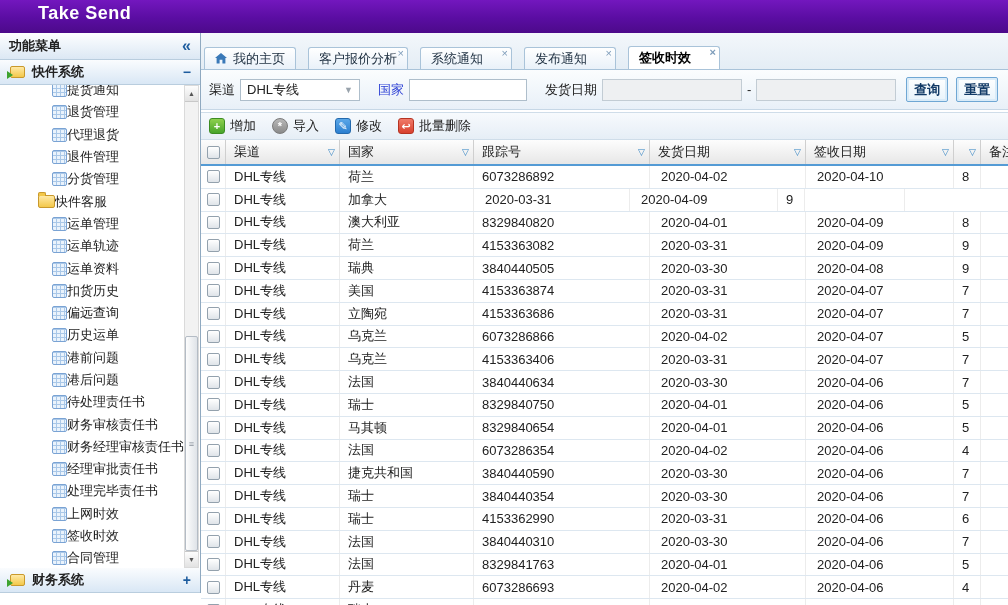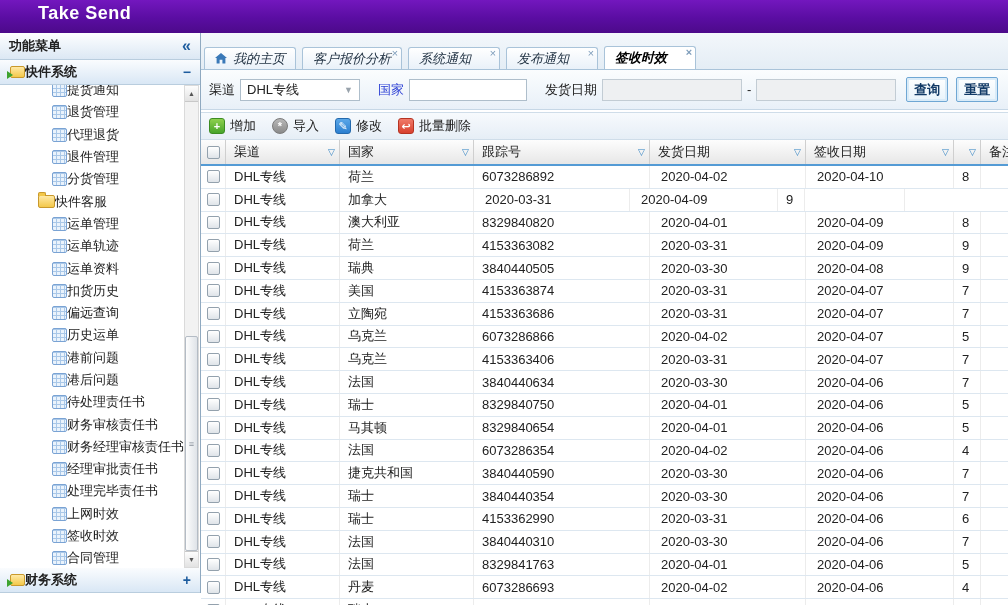--- a/index.html
+++ b/index.html
@@ -11,21 +11,21 @@
               background:linear-gradient(180deg,#7317be,#5a0da2 55%,#4c0a8a);}
   .logo{position:absolute;left:38px;top:3px;color:#fff;font-size:18px;font-weight:bold;letter-spacing:.5px;}
 
   
   .sidebar{position:absolute;left:0;top:33px;width:200px;height:560px;border-right:1px solid #8fa9c0;
            background:#fff;overflow:hidden;display:flex;flex-direction:column;}
   .sb-title{flex:0 0 26px;background:linear-gradient(#fdfeff,#dce8f4);border-bottom:1px solid #b9cdde;
             display:flex;align-items:center;padding:0 9px;font-weight:bold;}
   .sb-collapse{margin-left:auto;color:#1d5c9e;font-weight:bold;font-size:16px;line-height:14px;}
   .sb-accordion{flex:0 0 24px;background:linear-gradient(#fafcfe,#d9e7f5);border-bottom:1px solid #b9cdde;
-                display:flex;align-items:center;padding:0 9px;font-weight:bold;}
+                display:flex;align-items:center;padding:0 9px;font-weight:bold;gap:7px;}
   .sb-accordion .toggle{margin-left:auto;color:#1d5c9e;font-weight:bold;font-size:14px;}
   .sys-icon{position:relative;width:16px;height:12px;flex:0 0 16px;}
   .sys-icon .fold{position:absolute;right:0;top:0;width:13px;height:10px;background:linear-gradient(#ffe9a6,#f3c84a);
                   border:1px solid #c9992c;border-radius:2px;}
   .sys-icon .green-arrow{position:absolute;left:-2px;bottom:-1px;width:0;height:0;
                   border-left:6px solid #3da32f;border-top:4px solid transparent;border-bottom:4px solid transparent;}
   .tree{flex:1 1 auto;overflow:hidden;position:relative;background:#fff;}
   .tree-inner{margin-top:-6px;}
   .tree-item{height:22.3px;display:flex;align-items:center;gap:0;cursor:pointer;font-family:Liberation Mono, monospace;}
   .tree-item.leaf{padding-left:52px;}
@@ -46,21 +46,21 @@
   .sb-arrow.up{top:0;}
   .sb-arrow.down{bottom:0;border-top:1px solid #c8c8c8;border-bottom:none;}
   .sb-thumb{position:absolute;left:0;right:0;top:250px;height:215px;background:linear-gradient(90deg,#fdfdfd,#dfe3e8);
             border:1px solid #b4bcc5;border-radius:2px;display:flex;align-items:center;justify-content:center;
             color:#8a929c;font-size:9px;box-sizing:border-box;}
 
   
   .main{position:absolute;left:201px;top:33px;width:807px;height:572px;display:flex;flex-direction:column;
         overflow:hidden;background:#fff;}
   .tabbar{flex:0 0 36px;background:linear-gradient(#f3f7fb,#e4edf5);border-bottom:1px solid #a9c3d9;
-          display:flex;align-items:flex-end;padding:0 3px;gap:6px;font-style:italic;}
+          display:flex;align-items:flex-end;padding:0 3px;gap:12px;}
   .tab{height:22px;display:flex;align-items:center;gap:6px;padding:0 10px;min-width:92px;
        border:1px solid #a9c3d9;border-bottom:none;border-radius:3px 3px 0 0;
        background:linear-gradient(#ffffff,#e9f1f9);position:relative;color:#234;cursor:pointer;box-sizing:border-box;}
   .tab.active{background:#fff;font-weight:bold;color:#000;height:23px;}
   .tab-close{position:absolute;top:0px;right:3px;font-size:11px;line-height:11px;color:#7d9cba;cursor:pointer;}
   .home-icon{display:flex;align-items:center;}
 
   .filterbar{flex:0 0 39px;border-bottom:1px solid #c6d7e6;background:linear-gradient(#fbfdfe,#e8f0f8);
              display:flex;align-items:center;padding:0 8px;}
   .flabel{margin-right:5px;white-space:nowrap;}

